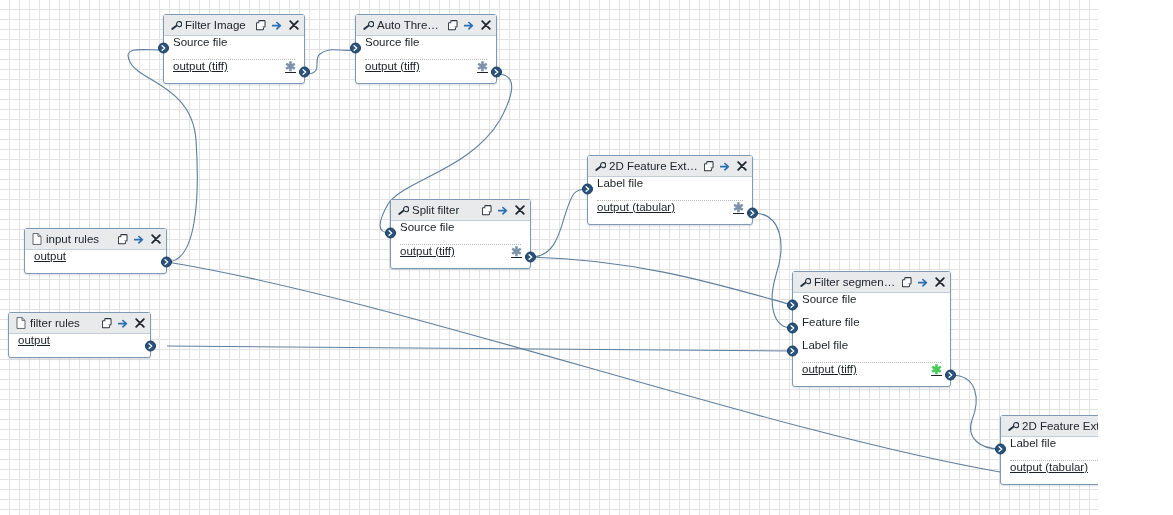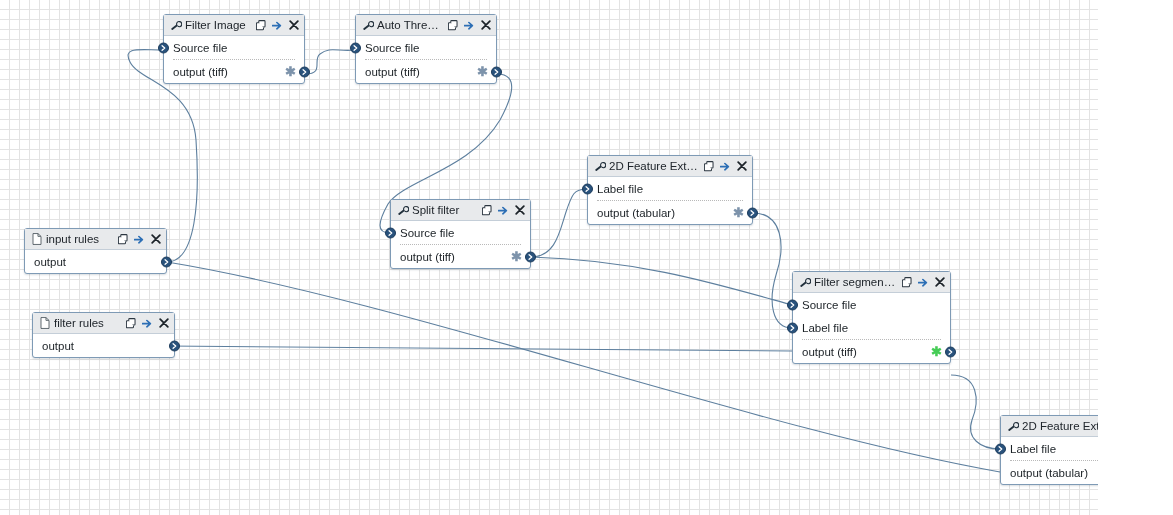--- a/index.html
+++ b/index.html
@@ -44,28 +44,28 @@
     width:12px;height:12px;margin-right:3px;flex:0 0 auto;
   }
   .hdr-title{flex:1 1 auto;overflow:hidden;text-overflow:ellipsis;padding-right:4px;}
   .hdr-actions{display:flex;align-items:center;gap:5px;flex:0 0 auto;}
   .act{display:inline-flex;align-items:center;justify-content:center;width:11px;height:12px;cursor:pointer;}
 
   .node-body{padding:0;}
   .row{
     position:relative;
     height:23px;
-    display:flex;align-items:center;
+    display:flex;
     font-size:11.5px;
     color:#1b2126;
     padding:0 8px 0 9px;
     box-sizing:border-box;
     white-space:nowrap;
   }
-  .row.out{justify-content:space-between;}
+  .row.out{justify-content:space-between;text-decoration:underline;}
   .sep{height:0;border-top:1px dotted #b9b9b9;margin:0 9px;}
 
   .port{
     position:absolute;
     width:11px;height:11px;border-radius:50%;
     background:#29527c;
     border:1px solid #1d3c5c;
     box-sizing:border-box;
     display:flex;align-items:center;justify-content:center;
     top:50%;transform:translateY(-50%);
@@ -333,21 +333,21 @@
           <div class="row out">
             <span class="lbl">output</span>
             <span class="port out-p">
               <svg width="7" height="7" viewBox="0 0 8 8">
                 <path d="M2.4 1.3l3 2.7-3 2.7" fill="none" stroke="#ffffff" stroke-width="1.5" stroke-linecap="round" stroke-linejoin="round"></path>
               </svg>
             </span>
           </div>
         </div>
       </div>
-      <div class="node" style="left: 32px; top: 312px; width: 143px;">
+      <div class="node" style="left: 8px; top: 312px; width: 143px;">
         <div class="node-header">
           <span class="hdr-icon">
             <svg width="10" height="12" viewBox="0 0 12 15">
               <path d="M1 0.7h6.2L11 4.3v10H1z" fill="#ffffff" stroke="#3c474f" stroke-width="1"></path>
               <path d="M7.2 0.9v3.3H10.7" fill="none" stroke="#3c474f" stroke-width="1"></path>
             </svg>
           </span>
           <span class="hdr-title">filter rules</span>
           <span class="hdr-actions">
             <span class="act">
@@ -414,20 +414,28 @@
               </svg>
             </span>
             <span class="lbl">Source file</span>
           </div>
           <div class="row">
             <span class="port in">
               <svg width="7" height="7" viewBox="0 0 8 8">
                 <path d="M2.4 1.3l3 2.7-3 2.7" fill="none" stroke="#ffffff" stroke-width="1.5" stroke-linecap="round" stroke-linejoin="round"></path>
               </svg>
             </span>
+            <span class="lbl">Feature file</span>
+          </div>
+          <div class="row">
+            <span class="port in">
+              <svg width="7" height="7" viewBox="0 0 8 8">
+                <path d="M2.4 1.3l3 2.7-3 2.7" fill="none" stroke="#ffffff" stroke-width="1.5" stroke-linecap="round" stroke-linejoin="round"></path>
+              </svg>
+            </span>
             <span class="lbl">Label file</span>
           </div>
           <div class="sep"></div>
           <div class="row out">
             <span class="lbl">output (tiff)</span>
             <span class="aster green">✱</span>
             <span class="port out-p">
               <svg width="7" height="7" viewBox="0 0 8 8">
                 <path d="M2.4 1.3l3 2.7-3 2.7" fill="none" stroke="#ffffff" stroke-width="1.5" stroke-linecap="round" stroke-linejoin="round"></path>
               </svg>

